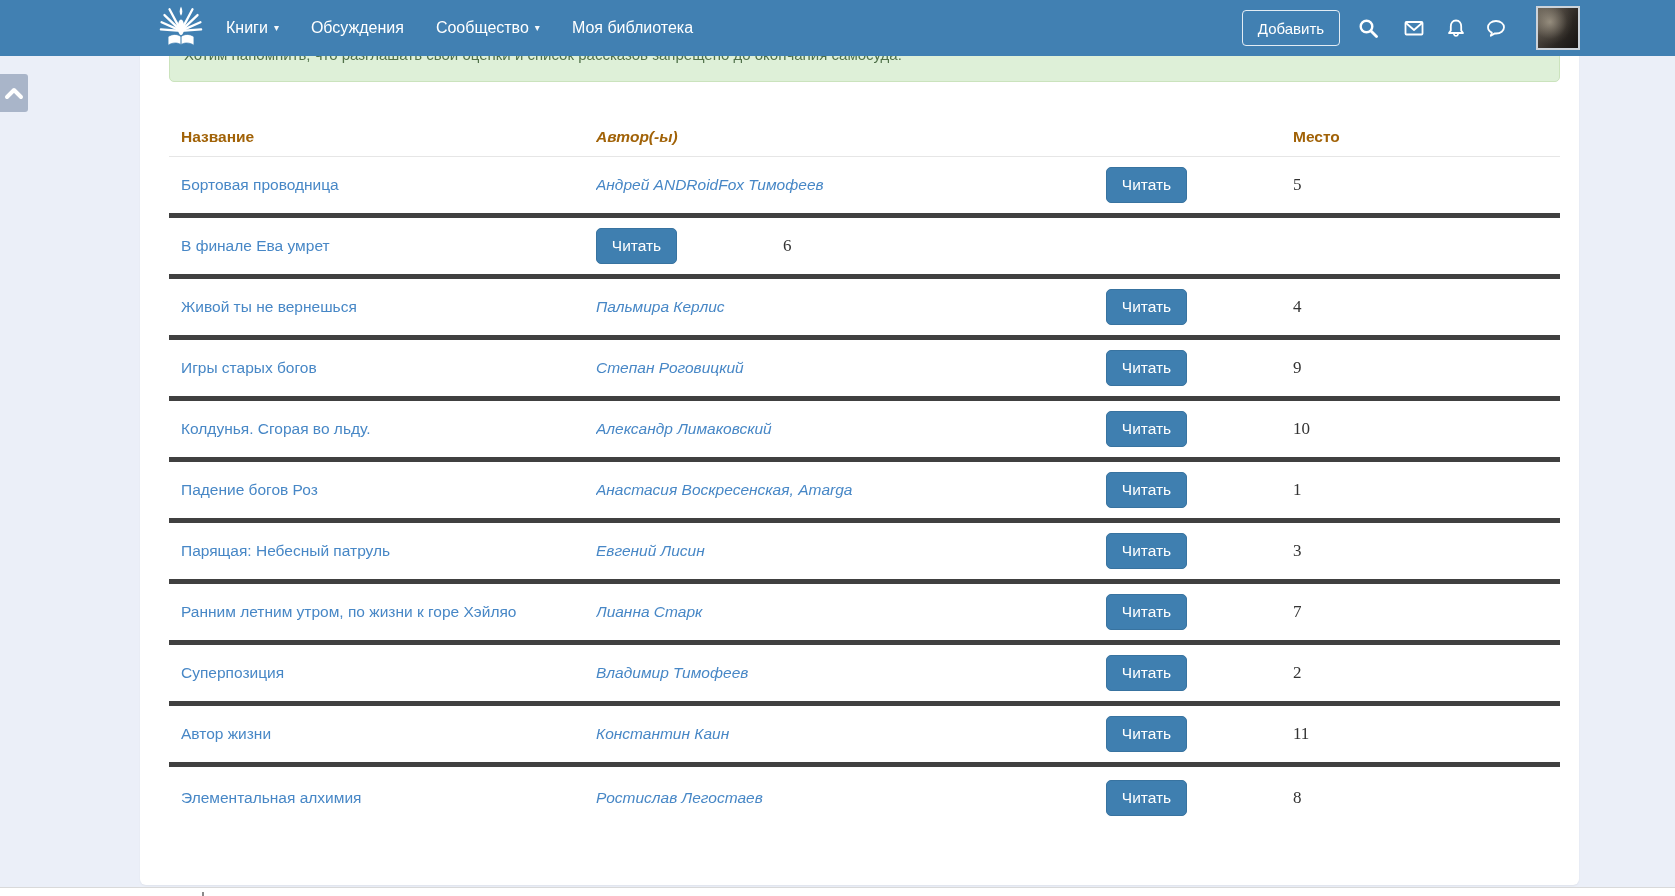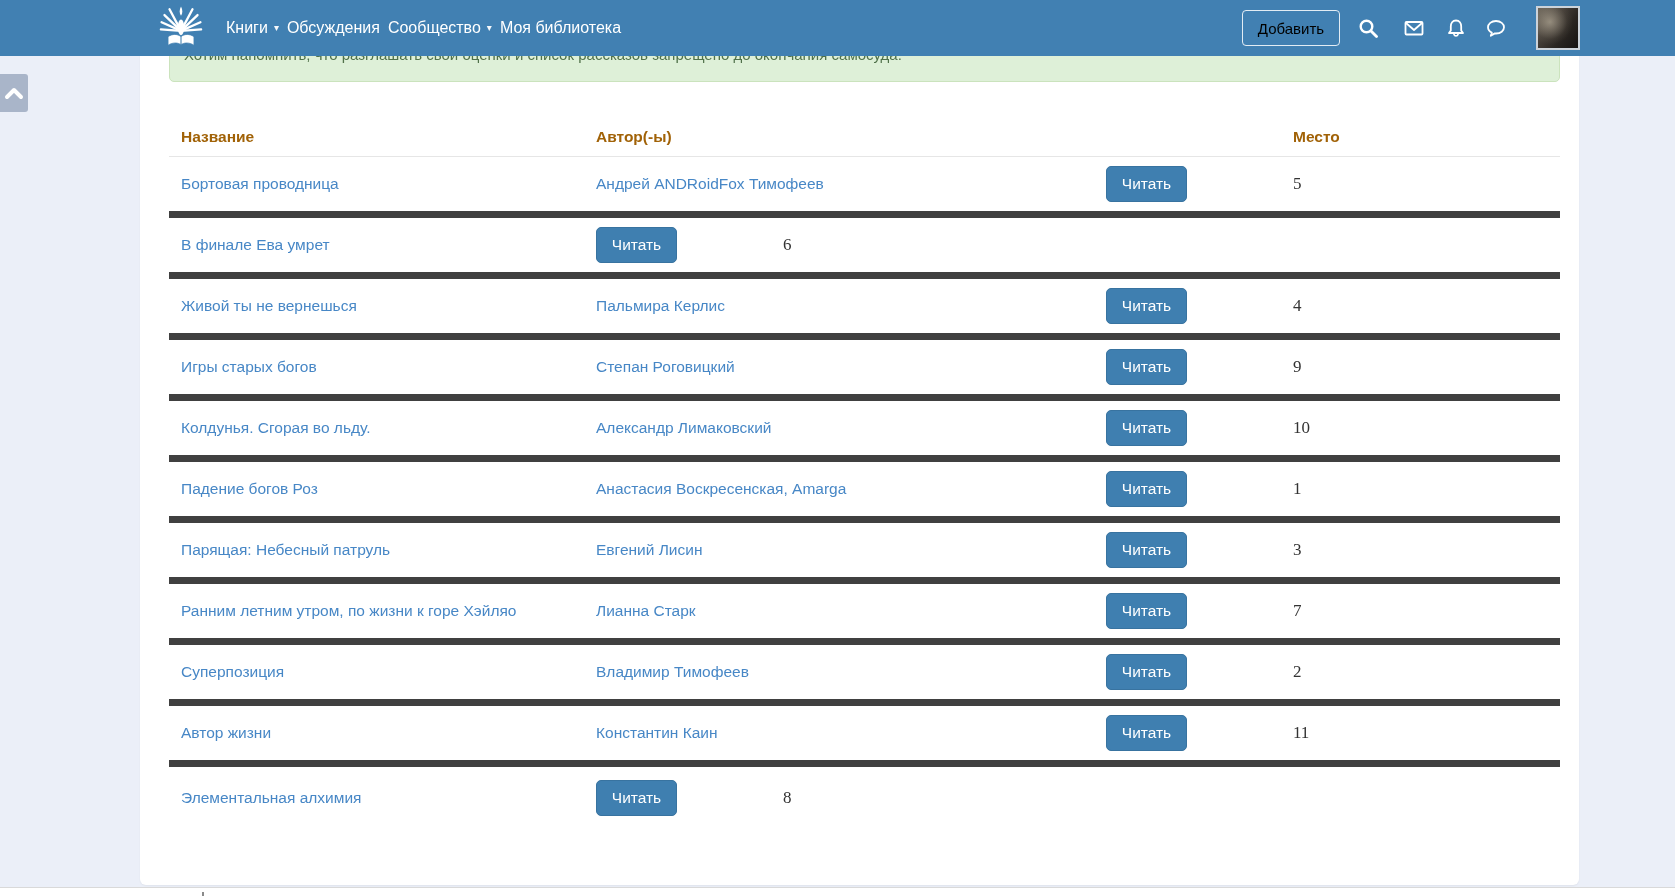--- a/index.html
+++ b/index.html
@@ -3,25 +3,25 @@
 <meta charset="utf-8">
 <style>
   * { margin:0; padding:0; box-sizing:border-box; }
   html,body { width:1675px; height:896px; overflow:hidden; }
   body { font-family:"Liberation Sans", sans-serif; }
   .screen { position:relative; width:1675px; height:896px; background:#ebeff8; overflow:hidden; }
 
   
   .navbar { position:absolute; top:0; left:0; width:100%; height:56px; background:#4180b2; z-index:100; }
   .logo { position:absolute; left:158px; top:5px; width:46px; height:46px; cursor:pointer; }
-  .nav-items { position:absolute; left:226px; top:0; height:56px; display:flex; align-items:center; gap:8px; }
+  .nav-items { position:absolute; left:226px; top:0; height:56px; display:flex; align-items:center; gap:32px; }
   .nav-item { color:#ffffff; font-size:16px; display:flex; align-items:center; gap:6px; cursor:pointer; white-space:nowrap; }
   .caret { font-size:10px; color:#ffffff; opacity:.95; line-height:1; }
   .add-btn { position:absolute; left:1242px; top:10px; width:98px; height:36px; background:transparent;
-             border:1px solid rgba(255,255,255,.85); border-radius:4px; color:#000000; font-size:15px;
+             border:1px solid rgba(255,255,255,.85); border-radius:4px; color:#ffffff; font-size:15px;
              font-family:"Liberation Sans", sans-serif; cursor:pointer; }
   .nav-icon { position:absolute; top:18px; width:20px; height:20px; cursor:pointer; }
   .icon-search { left:1358px; }
   .icon-mail   { left:1404px; }
   .icon-bell   { left:1446px; }
   .icon-chat   { left:1486px; }
   .avatar { position:absolute; left:1536px; top:6px; width:44px; height:44px; border:2px solid #ccd3da;
             background:
               radial-gradient(circle at 30% 35%, rgba(190,180,160,.65), rgba(120,110,95,.15) 45%, transparent 60%),
               linear-gradient(125deg, #6d665b 0%, #46403a 35%, #2a2622 65%, #171412 100%);
@@ -35,24 +35,24 @@
   .card { position:absolute; left:140px; top:20px; width:1439px; height:865px; background:#ffffff;
           border-radius:6px; box-shadow:0 1px 2px rgba(0,0,0,.05); z-index:1; }
   .alert { position:absolute; left:29px; top:6px; width:1391px; height:56px; background:#def0d8;
            border:1px solid #cbe3bd; border-radius:5px; padding:19px 14px 0 14px; overflow:hidden; }
   .alert-text { color:#50714a; font-size:15px; white-space:nowrap; }
 
   
   .table { position:absolute; left:29px; top:82px; width:1391px; }
   .thead { display:flex; height:55px; align-items:flex-end; border-bottom:1px solid #e6e6e6; }
   .thead .hcell { padding-bottom:10px; font-size:15.5px; font-weight:bold; color:#a16207; }
-  .trow { display:flex; align-items:center; height:61px; border-bottom:7px solid #404040; }
+  .trow { display:flex; align-items:center; height:61px; border-bottom:5px solid #404040; }
   .trow:last-child { border-bottom:none; }
   .c-title  { flex:0 0 427px; padding-left:12px; overflow:hidden; white-space:nowrap; }
-  .c-author { flex:1 1 auto; overflow:hidden; white-space:nowrap; }
+  .c-author { flex:1 1 auto; overflow:hidden; white-space:nowrap;font-style:italic; }
   .c-btn    { flex:0 0 81px; display:flex;align-items:flex-end; }
   .c-place  { flex:0 0 373px; padding-left:106px; }
   .link { color:#4787c6; font-size:15.5px; text-decoration:none; cursor:pointer; }
   .read-btn { width:81px; height:36px; background:#3f7fb0; border:1px solid #3873a0; border-radius:5px;
               color:#ffffff; font-size:15.5px; font-family:"Liberation Sans", sans-serif; cursor:pointer; }
   .place-num { font-family:"Liberation Serif", serif; font-size:17px; color:#333; }
 
   
   .footer { position:absolute; left:0; top:887px; width:100%; height:9px; background:#ffffff; border-top:1px solid #d9d9d9; }
   .footer-mark { position:absolute; left:202px; top:892px; width:2px; height:4px; background:#8a8a8a; }
@@ -166,20 +166,21 @@
     <div class="cell c-title"><a class="link">Автор жизни</a></div>
     <div class="cell c-author"><a class="link">Константин Каин</a></div>
     <div class="cell c-btn">
               <button class="read-btn">Читать</button>
             </div>
     <div class="cell c-place"><span class="place-num">11</span></div>
   </div>
 
   <div class="trow">
     <div class="cell c-title"><a class="link">Элементальная алхимия</a></div>
+    <div class="cell c-author"><a class="link">Ростислав Легостаев</a></div>
     <div class="cell c-btn">
               <button class="read-btn">Читать</button>
             </div>
     <div class="cell c-place"><span class="place-num">8</span></div>
   </div>
 </div>
     </div>
 
   </div>
 

